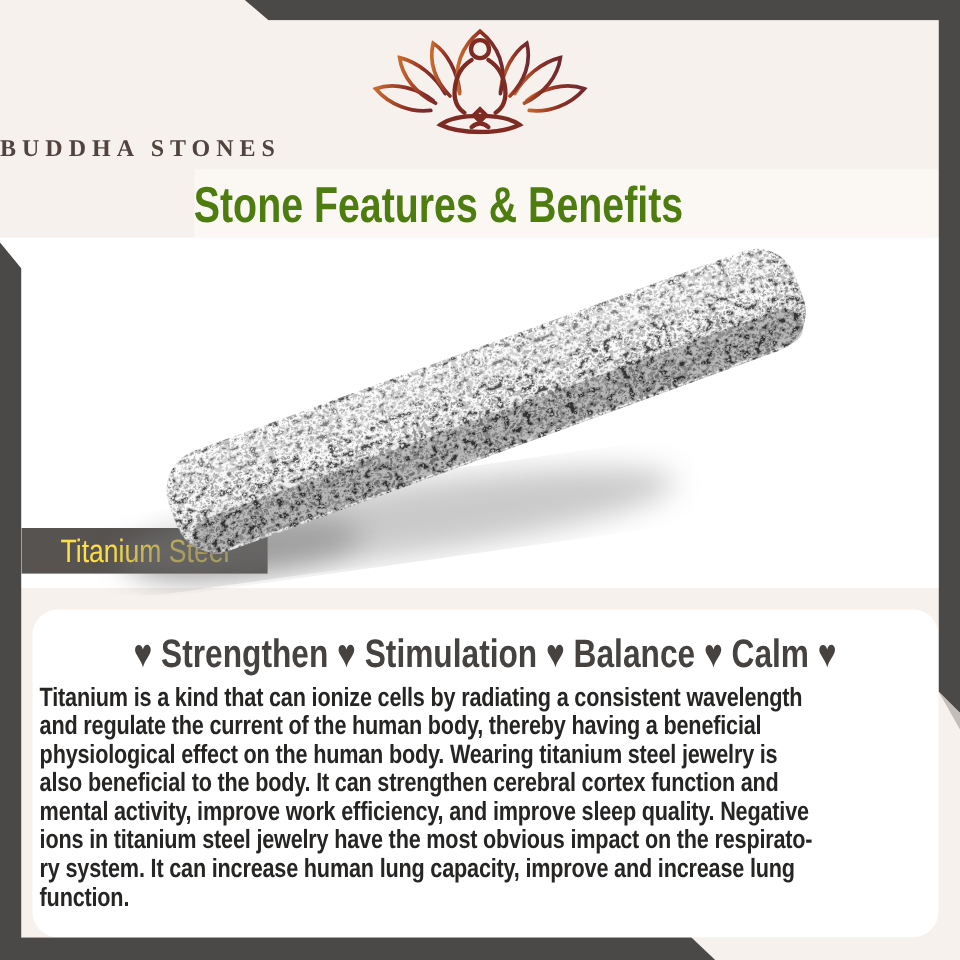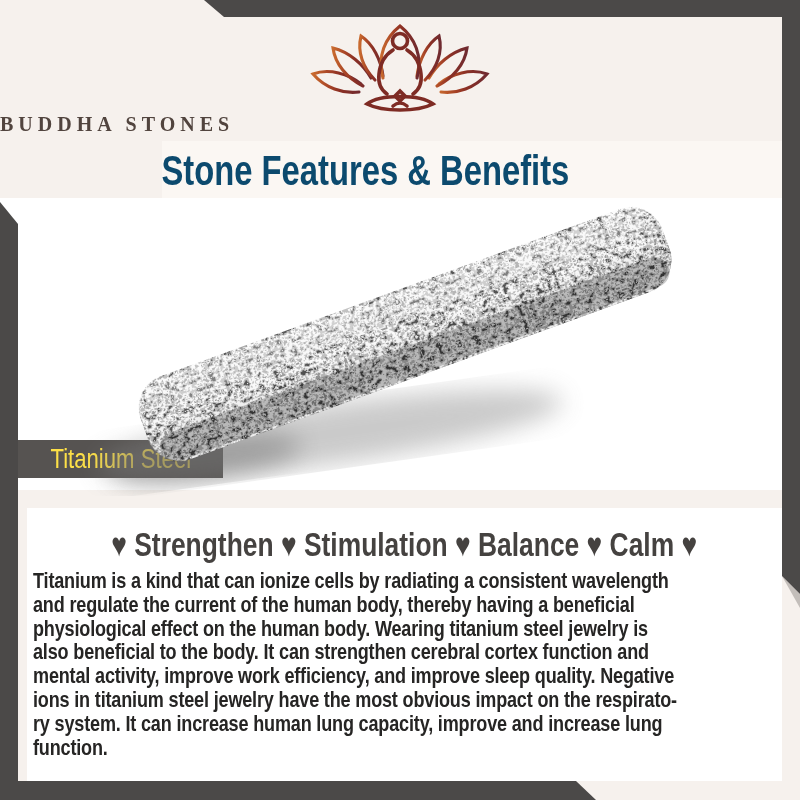--- a/index.html
+++ b/index.html
@@ -21,32 +21,32 @@
 
   
   .logo-wrap{position:absolute;top:16px;left:50%;transform:translateX(-50%);z-index:2;}
   .brand-name{position:absolute;top:113px;left:0;width:800px;text-align:left;
       font-family:"Liberation Serif","DejaVu Serif",serif;font-size:20px;font-weight:600;
       letter-spacing:5px;color:#51443e;z-index:2;}
 
   
   .heading-band{position:absolute;top:141px;left:162px;width:620px;height:57px;background:#fbf7f3;z-index:1;}
   .section-title{position:absolute;top:147px;left:0;width:731px;text-align:center;z-index:2;
-      font-size:42px;font-weight:700;color:#0c4a6e;white-space:nowrap;}
+      font-size:42px;font-weight:700;color:#4d7c0f;white-space:nowrap;}
   .section-title span{display:inline-block;transform:scaleX(0.78);transform-origin:center;}
 
   
   .photo-area{position:absolute;top:198px;left:0;width:800px;height:292px;background:#ffffff;z-index:1;}
   .photo-svg{position:absolute;top:196px;left:0;width:800px;height:300px;z-index:3;}
   .label-band{position:absolute;top:440px;left:18px;width:205px;height:38px;background:#565351;z-index:2;
       color:#fde047;font-size:27px;font-weight:400;line-height:38px;text-align:center;white-space:nowrap;}
   .label-band span{display:inline-block;transform:scaleX(0.82);transform-origin:center;}
 
   
-  .text-card{position:absolute;top:508px;left:27px;width:755px;height:273px;background:#ffffff;z-index:2;}
+  .text-card{position:absolute;top:508px;left:27px;width:755px;height:273px;background:#ffffff;z-index:2;border-radius:21px;}
   .benefits-heading{margin-top:18px;text-align:center;white-space:nowrap;
       font-size:33px;font-weight:700;color:#454240;line-height:38px;}
   .benefits-heading span{display:inline-block;transform:scaleX(0.80);transform-origin:center;}
   .para-scale{width:920px;transform:scaleX(0.82);transform-origin:0 0;margin:5px 0 0 6px;}
   .para-line{white-space:nowrap;font-size:22px;line-height:23.8px;font-weight:700;
       color:#262524;letter-spacing:-0.2px;}
 </style>
 </head>
 <body>
 

